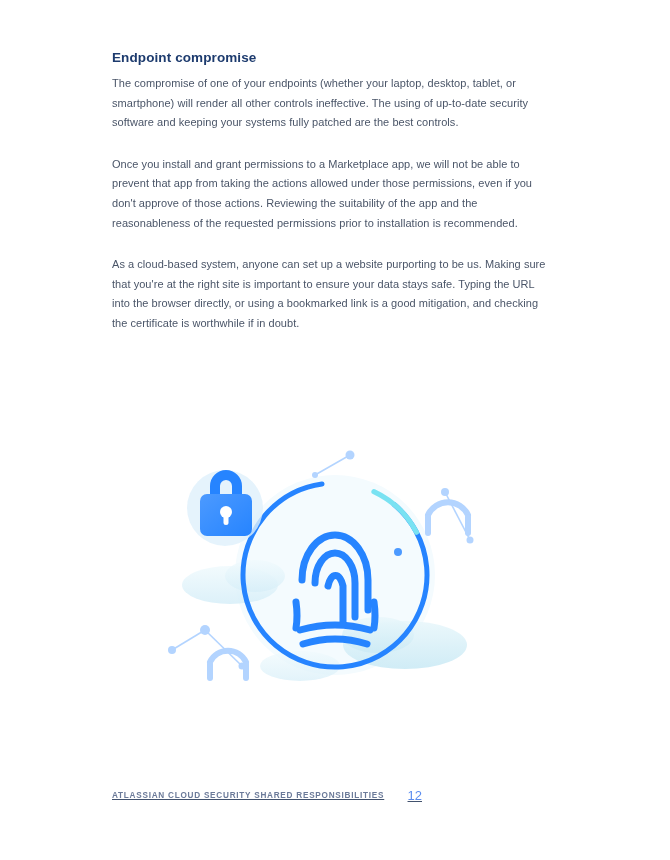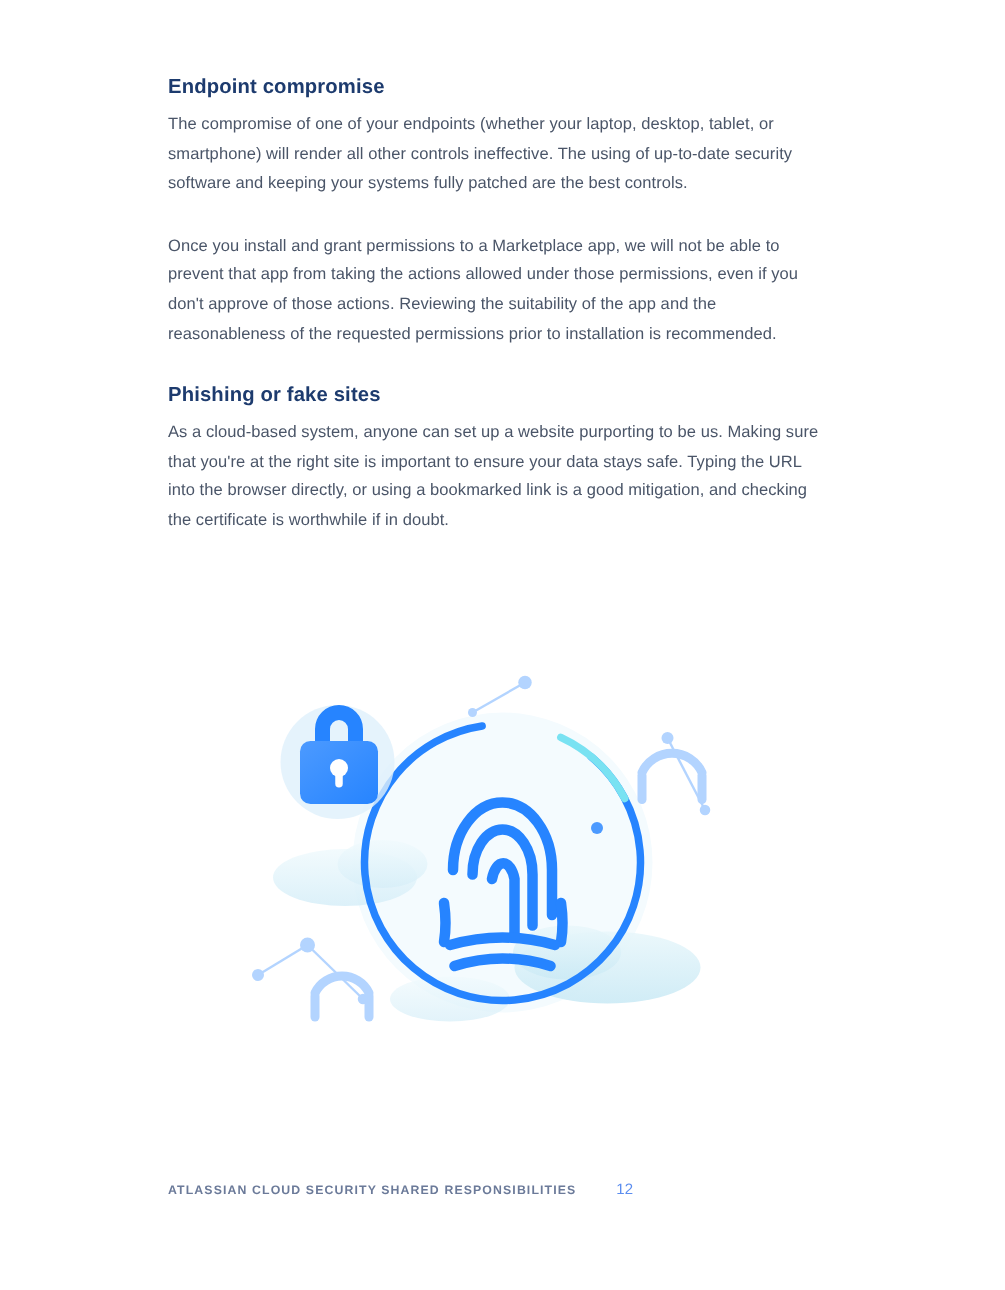--- a/index.html
+++ b/index.html
@@ -51,50 +51,50 @@
     height: 290px;
   }
   .footer {
     position: absolute;
     left: 112px;
     right: 112px;
     top: 788px;
     display: flex;
     justify-content: space-between;
     align-items: center;
+    text-decoration: underline;
   }
   .footer-text {
     font-size: 8.2px;
     letter-spacing: 0.75px;
     color: #6b7a99;
     font-weight: bold;
   }
   .footer-page {
-    font-size: 10px;
+    font-size: 13px;
     color: #5b8def;
   }
 </style>
 </head>
 <body>
 
 <div class="page">
 
   <div class="content">
 
     <div class="section">
       <h2 class="section-heading">Endpoint compromise</h2>
       <p class="section-body">The compromise of one of your endpoints (whether your laptop, desktop, tablet, or smartphone) will render all other controls ineffective. The using of up-to-date security software and keeping your systems fully patched are the best controls.</p>
     </div>
 
     <div class="section">
       <p class="section-body">Once you install and grant permissions to a Marketplace app, we will not be able to prevent that app from taking the actions allowed under those permissions, even if you don't approve of those actions. Reviewing the suitability of the app and the reasonableness of the requested permissions prior to installation is recommended.</p>
     </div>
 
     <div class="section">
-      <h2 class="section-heading">Phishing or fake sites</h2>
       <p class="section-body">As a cloud-based system, anyone can set up a website purporting to be us. Making sure that you're at the right site is important to ensure your data stays safe. Typing the URL into the browser directly, or using a bookmarked link is a good mitigation, and checking the certificate is worthwhile if in doubt.</p>
     </div>
 
   </div>
 
   <div class="illustration">
     <svg width="370" height="290" viewBox="0 0 370 290" xmlns="http://www.w3.org/2000/svg">
       <defs>
         <linearGradient id="cloudGrad" x1="0" y1="0" x2="0" y2="1">
           <stop offset="0%" stop-color="#e9f7fb"></stop>

